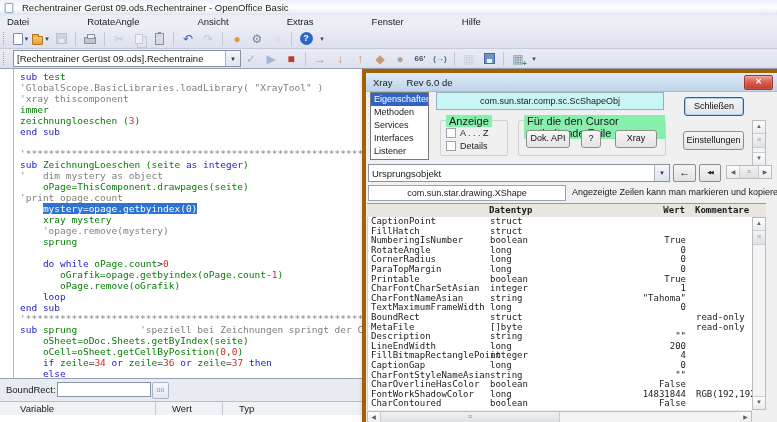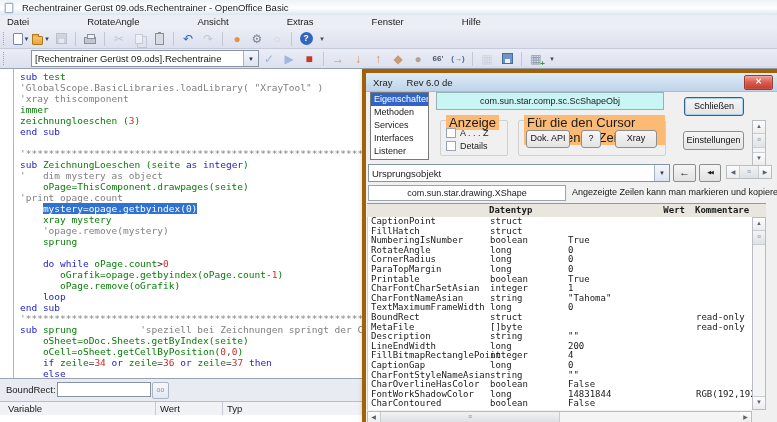--- a/index.html
+++ b/index.html
@@ -37,21 +37,21 @@
   .shp-disk2{width:11px;height:11px;background:#6f94c9;border:1px solid #4a6a99;}
   .shp-disk2::after{content:"";position:absolute;left:2px;bottom:0;width:5px;height:4px;background:#eef1f5;}
   .shp-printer{width:12px;height:7px;background:#c2c7ce;border:1px solid #8a9099;margin-top:4px;}
   .shp-printer::before{content:"";position:absolute;top:-4px;left:2px;width:6px;height:3px;background:#eef1f5;border:1px solid #8a9099;}
   .shp-clip{width:9px;height:12px;background:#d8dce2;border:1px solid #8a9099;}
   .shp-clip::before{content:"";position:absolute;top:-2px;left:2px;width:3px;height:2px;background:#8a9099;}
   .shp-copy{width:8px;height:10px;background:#fff;border:1px solid #98a2b0;box-shadow:3px 3px 0 0 #dfe3ea, 3px 3px 0 1px #98a2b0;}
   .shp-help{width:13px;height:13px;background:#2f66c0;border-radius:50%;color:#fff;
     font-size:9px;font-weight:bold;text-align:center;line-height:13px;}
   
-  .combo{display:flex;align-items:center;height:15px;background:#fff;border:1px solid #8593a2;margin-left:20px;}
+  .combo{display:flex;align-items:center;height:15px;background:#fff;border:1px solid #8593a2;margin-left:2px;}
   #module-combo{width:226px;}
   .combo .ctext{flex:1;padding:0 3px;white-space:nowrap;overflow:hidden;}
   .combo .cbtn{width:14px;height:100%;border-left:1px solid #aab4c0;
     background:linear-gradient(#f4f7fb,#dce4ef);display:flex;align-items:center;justify-content:center;font-size:6px;color:#334;}
   
   #editor{position:absolute;left:0;top:68px;width:777px;height:310px;background:#fff;
     border-top:1px solid #9aa2b2;overflow:hidden;}
   #gutter{position:absolute;left:0;top:0;width:13px;height:100%;background:#fff;border-right:1px solid #b5b5b5;}
   #code{position:absolute;left:20px;top:2px;white-space:pre;
     font-family:"DejaVu Sans Mono","Liberation Mono",monospace;font-size:9.5px;line-height:11px;}
@@ -61,21 +61,21 @@
   #editor-right-strip{position:absolute;right:0;top:0;width:6px;height:100%;background:#e8eaee;border-left:1px solid #b5bac2;}
   
   #watchpanel{position:absolute;left:0;top:378px;width:777px;height:44px;background:#e9ebf3;border-top:1px solid #9aa2b2;}
   #watch-label{position:absolute;left:6px;top:5px;}
   #watch-input{position:absolute;left:57px;top:3px;width:88px;height:13px;border:1px solid #8593a2;
     font-family:"Liberation Sans",sans-serif;font-size:9.5px;padding:0 2px;}
   #watch-btn{position:absolute;left:152px;top:3px;width:15px;height:15px;border:1px solid #aab4c4;border-radius:2px;
     background:linear-gradient(#f6f8fb,#e3e8f1);color:#8a94a4;font-size:7px;text-align:center;line-height:14px;}
   #watch-header{position:absolute;left:0;top:22px;width:777px;height:13px;background:#f1f2f6;
     border-top:1px solid #b9bdc9;border-bottom:1px solid #b9bdc9;}
-  .wh-col{position:absolute;top:1px;}
+  .wh-col{position:absolute;top:1px;margin-left:12px;}
   .wh-div{position:absolute;top:0;width:1px;height:13px;background:#c6cad4;}
   #watch-body{position:absolute;left:0;top:36px;width:777px;height:8px;background:#fff;}
   #calls-divider{position:absolute;left:640px;top:22px;width:1px;height:22px;background:#b9bdc9;}
   
   #xray{position:absolute;left:362px;top:69px;width:411px;height:352px;background:#f0f0f0;
     border:4px solid #a16207;box-shadow:2px 3px 6px rgba(0,0,0,.3);}
   #xray-titlebar{position:absolute;left:0;top:0;width:100%;height:18px;
     background:linear-gradient(#dcebf8,#bfd4e8);display:flex;align-items:center;border-bottom:1px solid #a9bdd2;}
   #xray-title{margin-left:7px;} #xray-rev{margin-left:14px;}
   #xray-close{position:absolute;right:4px;top:2px;width:27px;height:13px;border:1px solid #9a3b30;border-radius:2px;
@@ -85,21 +85,21 @@
   .xlb-item{height:13px;line-height:13px;padding-left:3px;font-size:9px;white-space:nowrap;}
   .xlb-item.sel{background:#3264c8;color:#fff;}
   #xray-class{position:absolute;left:70px;top:19px;width:226px;height:16px;background:#c9f5f5;border:1px solid #9ab0b8;
     text-align:center;line-height:16px;font-size:9px;}
   .xbtn{position:absolute;background:linear-gradient(#f5f5f5,#e4e4e4);border:1px solid #8e8e8e;border-radius:3px;
     text-align:center;font-size:9px;color:#111;}
   #btn-close-de{left:318px;top:24px;width:58px;height:17px;line-height:16px;border:1px solid #2c628b;
     box-shadow:0 0 0 1px #a8d2ef inset;}
   #btn-settings{left:317px;top:58px;width:59px;height:17px;line-height:16px;}
   .groupbox{position:absolute;border:1px solid #d0d0d0;border-radius:2px;}
-  .groupbox .gb-label{position:absolute;top:-6px;left:5px;background:#fdba74;padding:0 3px;font-size:13px;}
+  .groupbox .gb-label{position:absolute;top:-6px;left:5px;background:#86efac;padding:0 3px;font-size:11px;}
   #grp-anzeige{left:74px;top:47px;width:66px;height:34px;}
   #grp-cursor{left:152px;top:47px;width:146px;height:34px;}
   .cbrow{position:absolute;left:5px;display:flex;align-items:center;font-size:9px;}
   .cbox{width:8px;height:8px;background:#fff;border:1px solid #9aa4ae;margin-right:4px;}
   #grp-cursor .xbtn{position:absolute;}
   #btn-dokapi{left:7px;top:9px;width:42px;height:16px;line-height:15px;}
   #btn-q{left:62px;top:9px;width:18px;height:16px;line-height:15px;}
   #btn-xray{left:96px;top:9px;width:40px;height:16px;line-height:15px;}
   .vscroll{position:absolute;width:14px;background:#f4f4f4;border:1px solid #b9bcc1;box-sizing:border-box;}
   .sc-btn{height:12px;background:linear-gradient(#fdfdfd,#ececec);border-bottom:1px solid #c9ccd1;
@@ -124,21 +124,21 @@
     text-align:center;line-height:14px;font-size:9px;}
   #xray-hint{position:absolute;left:206px;top:114px;font-size:9px;white-space:nowrap;}
   #xray-thead{position:absolute;left:1px;top:130px;width:399px;height:14px;background:#e9e6e0;
     border-top:1px solid #989898;border-bottom:1px solid #989898;
     font-family:"DejaVu Sans Mono","Liberation Mono",monospace;font-weight:bold;font-size:9px;line-height:13px;}
   #xray-tbody{position:absolute;left:1px;top:144px;width:385px;height:193px;background:#fff;
     border-left:1px solid #cfcfcf;overflow:hidden;
     font-family:"DejaVu Sans Mono","Liberation Mono",monospace;font-size:9px;}
   .xrow{position:relative;height:9.6px;line-height:9.6px;white-space:nowrap;}
   .cname{position:absolute;left:3px;} .ctype{position:absolute;left:122px;}
-  .cval{position:absolute;left:200px;width:118px;text-align:left;}
+  .cval{position:absolute;left:200px;width:118px;text-align:right;}
   .ccom{position:absolute;left:328px;width:57px;overflow:hidden;}
   .hname{position:absolute;left:3px;} .htype{position:absolute;left:122px;}
   .hval{position:absolute;left:200px;width:118px;text-align:right;} .hcom{position:absolute;left:328px;}
   #xray-hscroll{position:absolute;left:1px;top:338px;width:385px;height:12px;background:#f4f4f4;
     border:1px solid #b9bcc1;box-sizing:border-box;}
   #xray-hscroll .hs-left{position:absolute;left:0;top:0;width:11px;height:100%;text-align:center;font-size:6px;color:#5a6470;line-height:10px;background:linear-gradient(#fdfdfd,#ececec);}
   #xray-hscroll .hs-right{position:absolute;right:0;top:0;width:11px;height:100%;text-align:center;font-size:6px;color:#5a6470;line-height:10px;background:linear-gradient(#fdfdfd,#ececec);}
   #xray-hscroll .hs-thumb{position:absolute;left:12px;top:0;width:178px;height:100%;background:linear-gradient(#f2f2f2,#dde0e4);border-left:1px solid #c9ccd1;border-right:1px solid #c9ccd1;text-align:center;font-size:7px;color:#8a94a0;line-height:9px;}
 </style>
 </head>

